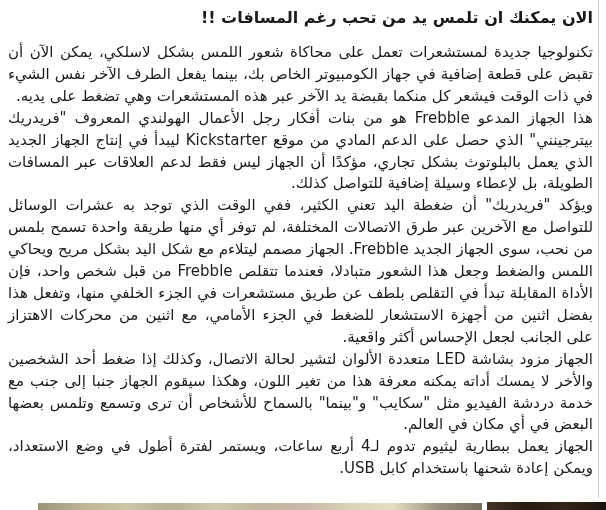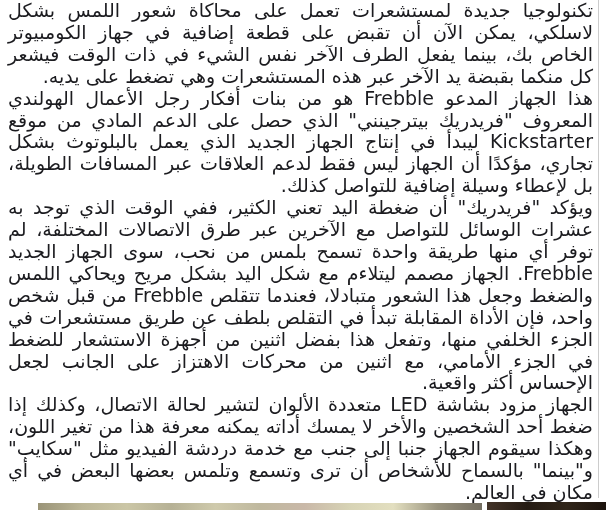--- a/index.html
+++ b/index.html
@@ -30,21 +30,21 @@
   .article-title {
     font-size: 16px;
     font-weight: bold;
     line-height: 22px;
     margin: 7px 0 13px 0;
     text-align: right;
     color: var(--text, #1b1b1f);
   }
   .article-paragraph {
     margin: 0;
-    font-size: 19px;
+    font-size: 15px;
     line-height: 21.9px;
     text-align: justify;
     text-justify: inter-word;
     color: var(--text, #1b1b1f);
   }
   .right-rule {
     position: absolute;
     top: 0;
     right: 7px;
     width: 1px;
@@ -65,29 +65,31 @@
     width: 119px;
     height: 8px;
   }
 </style>
 </head>
 <body>
 
 <div class="page">
 
   <div class="content">
+    <h1 class="article-title">الان يمكنك ان تلمس يد من تحب رغم المسافات !!</h1>
 
     <p class="article-paragraph">تكنولوجيا جديدة لمستشعرات تعمل على محاكاة شعور اللمس بشكل لاسلكي، يمكن الآن أن تقبض على قطعة إضافية في جهاز الكومبيوتر الخاص بك، بينما يفعل الطرف الآخر نفس الشيء في ذات الوقت فيشعر كل منكما بقبضة يد الآخر عبر هذه المستشعرات وهي تضغط على يديه.</p>
 
     <p class="article-paragraph">هذا الجهاز المدعو Frebble هو من بنات أفكار رجل الأعمال الهولندي المعروف "فريدريك بيترجينني" الذي حصل على الدعم المادي من موقع Kickstarter ليبدأ في إنتاج الجهاز الجديد الذي يعمل بالبلوتوث بشكل تجاري، مؤكدًا أن الجهاز ليس فقط لدعم العلاقات عبر المسافات الطويلة، بل لإعطاء وسيلة إضافية للتواصل كذلك.</p>
 
     <p class="article-paragraph">ويؤكد "فريدريك" أن ضغطة اليد تعني الكثير، ففي الوقت الذي توجد به عشرات الوسائل للتواصل مع الآخرين عبر طرق الاتصالات المختلفة، لم توفر أي منها طريقة واحدة تسمح بلمس من نحب، سوى الجهاز الجديد Frebble. الجهاز مصمم ليتلاءم مع شكل اليد بشكل مريح ويحاكي اللمس والضغط وجعل هذا الشعور متبادلا، فعندما تتقلص Frebble من قبل شخص واحد، فإن الأداة المقابلة تبدأ في التقلص بلطف عن طريق مستشعرات في الجزء الخلفي منها، وتفعل هذا بفضل اثنين من أجهزة الاستشعار للضغط في الجزء الأمامي، مع اثنين من محركات الاهتزاز على الجانب لجعل الإحساس أكثر واقعية.</p>
 
     <p class="article-paragraph">الجهاز مزود بشاشة LED متعددة الألوان لتشير لحالة الاتصال، وكذلك إذا ضغط أحد الشخصين والأخر لا يمسك أداته يمكنه معرفة هذا من تغير اللون، وهكذا سيقوم الجهاز جنبا إلى جنب مع خدمة دردشة الفيديو مثل "سكايب" و"بينما" بالسماح للأشخاص أن ترى وتسمع وتلمس بعضها البعض في أي مكان في العالم.</p>
 
+    <p class="article-paragraph">الجهاز يعمل ببطارية ليثيوم تدوم لـ4 أربع ساعات، ويستمر لفترة أطول في وضع الاستعداد، ويمكن إعادة شحنها باستخدام كابل USB.</p>
   </div>
 
   <div class="right-rule"></div>
 
   <div class="photo-strip strip-left" style="background: linear-gradient(90deg, rgb(154, 148, 120), rgb(188, 182, 151), rgb(203, 198, 166), rgb(182, 177, 149), rgb(207, 202, 172), rgb(191, 184, 158), rgb(201, 184, 168), rgb(215, 211, 181), rgb(227, 223, 192), rgb(153, 147, 126), rgb(117, 111, 98));"></div>
 
   <div class="photo-strip strip-right" style="background: linear-gradient(90deg, rgb(68, 52, 41), rgb(37, 27, 19), rgb(48, 37, 25), rgb(28, 19, 13));"></div>
 
 </div>
 

